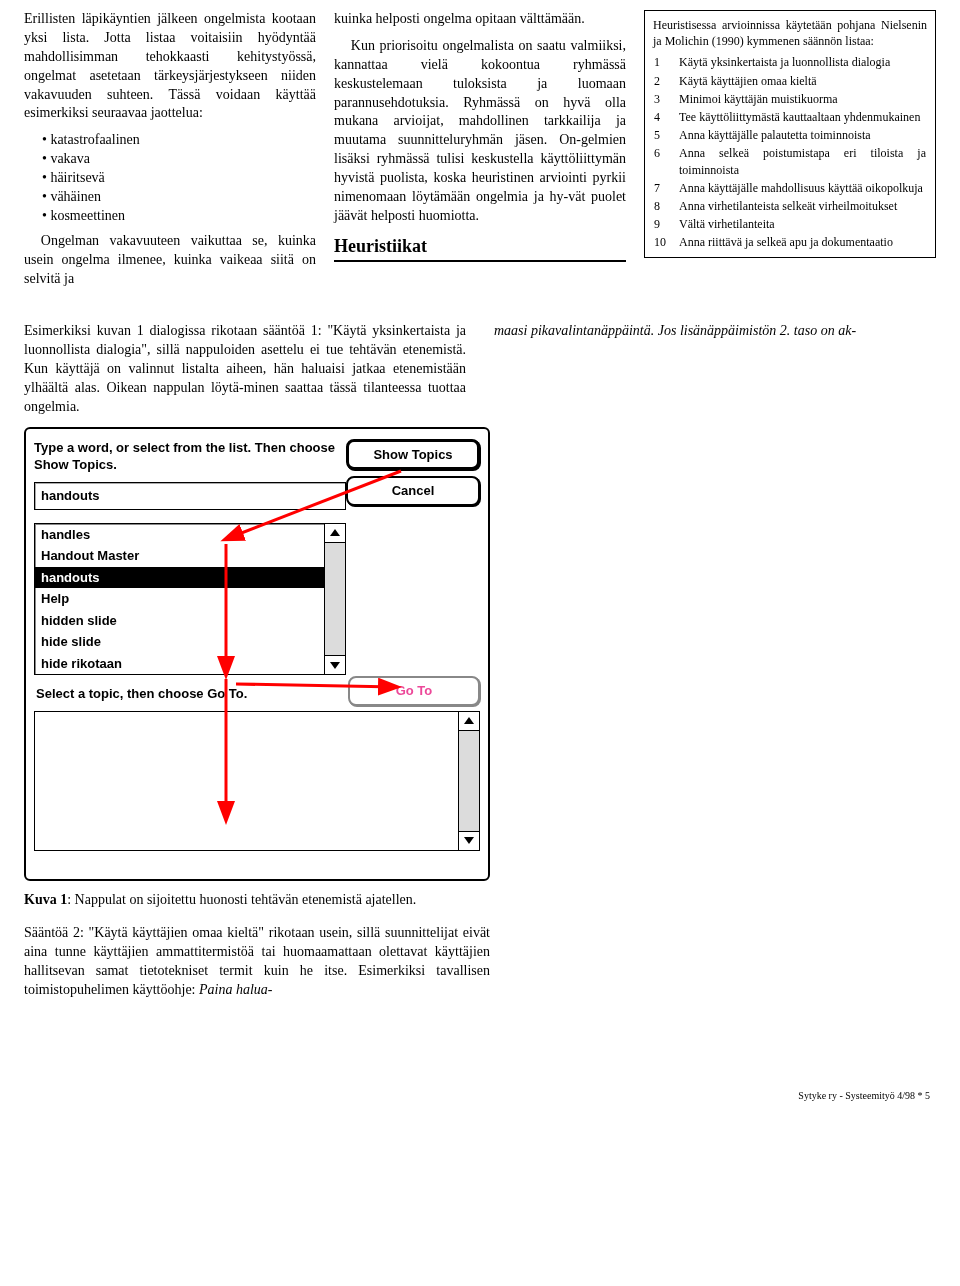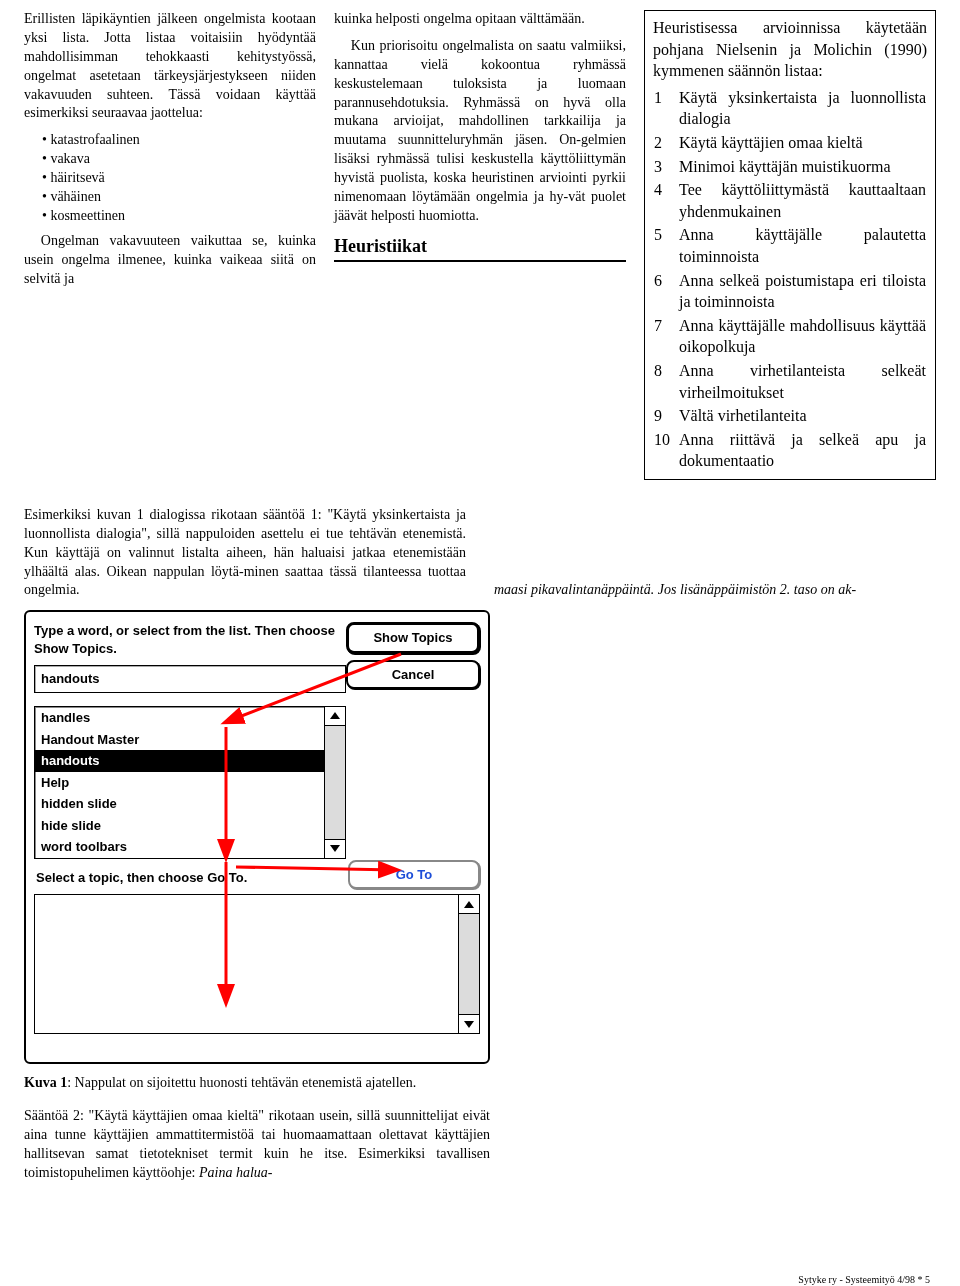--- a/index.html
+++ b/index.html
@@ -46,39 +46,38 @@
   }
   .heur-underline {
     height: 2px;
     background: #000;
     width: 100%;
     margin-bottom: 4px;
   }
   .heur-box {
     border: 1px solid #000;
     padding: 6px 8px;
-    font-size: 16px;
+    font-size: 12px;
   }
   .heur-box .lead {
     margin: 0 0 4px 0;
   }
   table.heur-list {
     border-collapse: collapse;
     width: 100%;
   }
   table.heur-list td:first-child {
     vertical-align: top;
     width: 20px;
     padding-right: 4px;
   }
   .mid-cols {
     display: flex;
     gap: 28px;
     margin-top: 26px;
-    align-items: flex-end;
   }
   .mid-left, .mid-right {
     flex: 1;
     text-align: justify;
   }
   .mid-right {
     font-style: italic;
   }
   .figure-wrap {
     margin-top: 10px;
@@ -110,21 +109,21 @@
     padding: 4px 10px;
     background: #fff;
     min-width: 108px;
     text-align: center;
     box-shadow: 1px 1px 0 #000;
   }
   .dlg-btn.primary {
     border: 3px solid #000;
   }
   .dlg-btn.disabled {
-    color: #1d4ed8;
+    color: #ec4899;
     border-color: #888;
     box-shadow: 1px 1px 0 #888;
   }
   .dlg-input {
     border: 1px solid #000;
     padding: 4px 6px;
     flex: 1;
     font-weight: bold;
     background: #fff;
     box-shadow: inset 1px 1px 0 #aaa;
@@ -304,21 +303,21 @@
        <div style="flex:1">
         <div class="dlg-input">handouts</div>
         <div class="dlg-list">
           <div class="dlg-list-items">
             <div class="dlg-list-item">handles</div>
             <div class="dlg-list-item">Handout Master</div>
             <div class="dlg-list-item selected">handouts</div>
             <div class="dlg-list-item">Help</div>
             <div class="dlg-list-item">hidden slide</div>
             <div class="dlg-list-item">hide slide</div>
-            <div class="dlg-list-item">word toolbars</div>
+            <div class="dlg-list-item">hide rikotaan</div>
           </div>
           <div class="dlg-scroll">
             <div class="scroll-arrow">
                   <div class="tri tri-up"></div>
                 </div>
             <div class="scroll-arrow down">
                   <div class="tri tri-down"></div>
                 </div>
           </div>
         </div>

